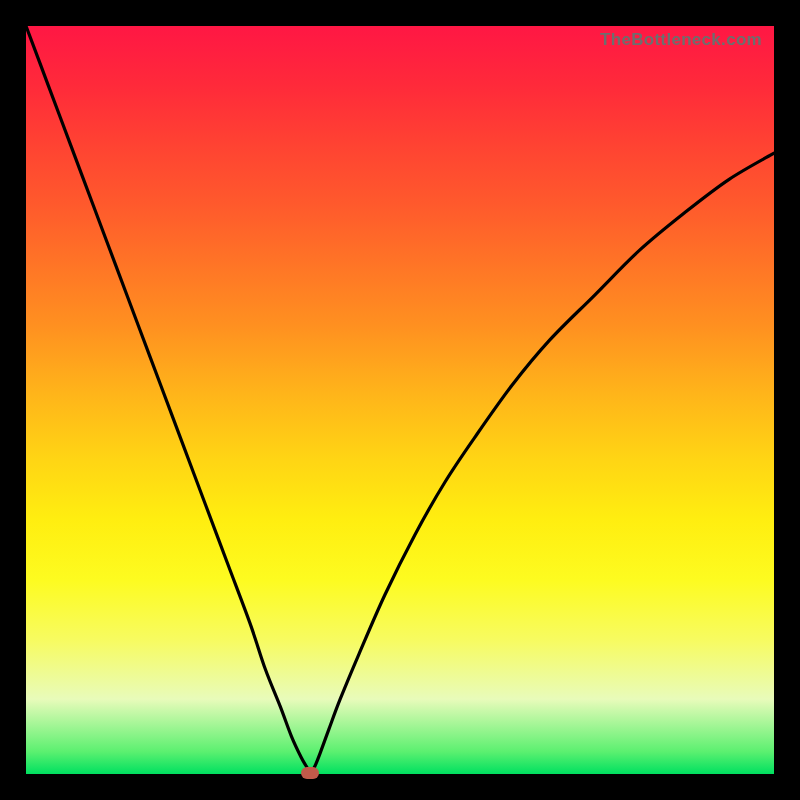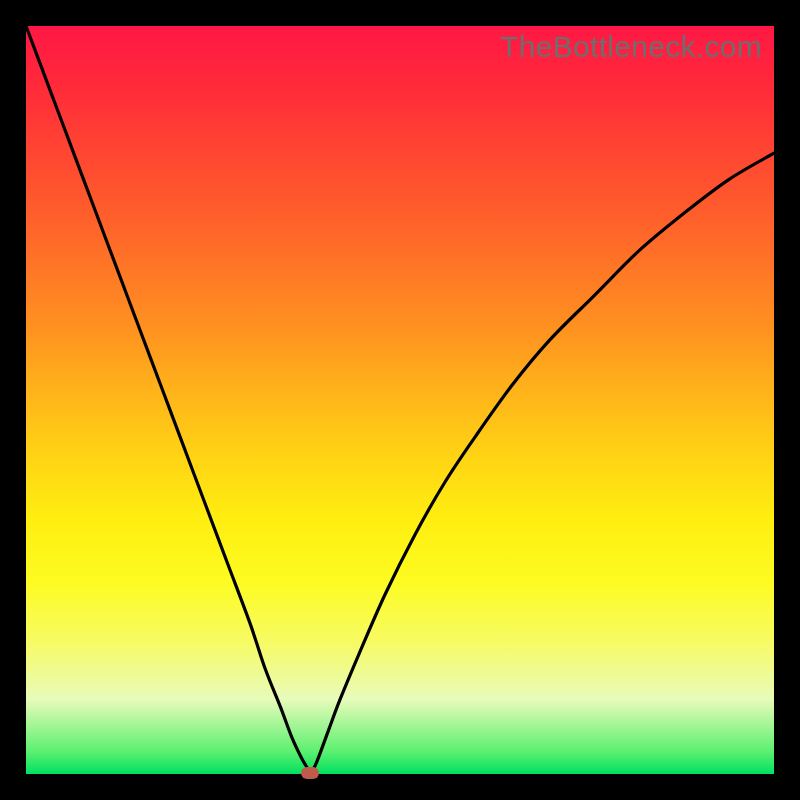--- a/index.html
+++ b/index.html
@@ -39,22 +39,22 @@
       #e8fbba 90%,
       #5cf070 97%,
       #00e060 100%
     );
   }
   .watermark {
     position: absolute;
     top: 4px;
     right: 12px;
     color: #6e6e6e;
-    font-size: 30px;
-    font-weight: 400;
+    font-size: 17px;
+    font-weight: 700;
     letter-spacing: 0.3px;
     user-select: none;
   }
   svg.curve {
     position: absolute;
     left: 0;
     top: 0;
     width: 748px;
     height: 748px;
     overflow: visible;

